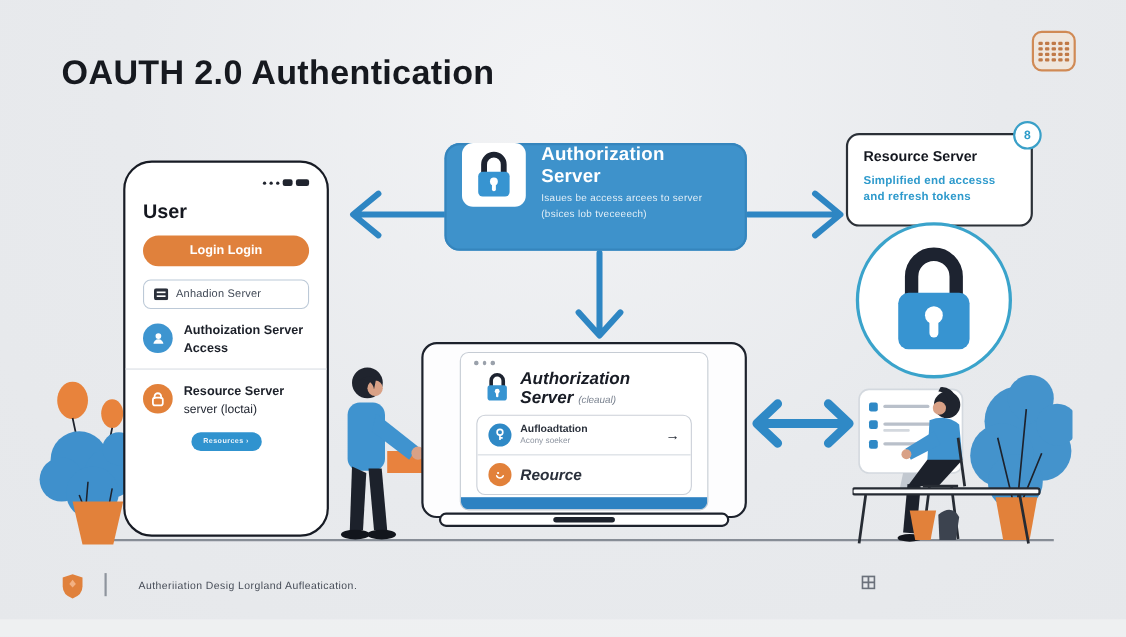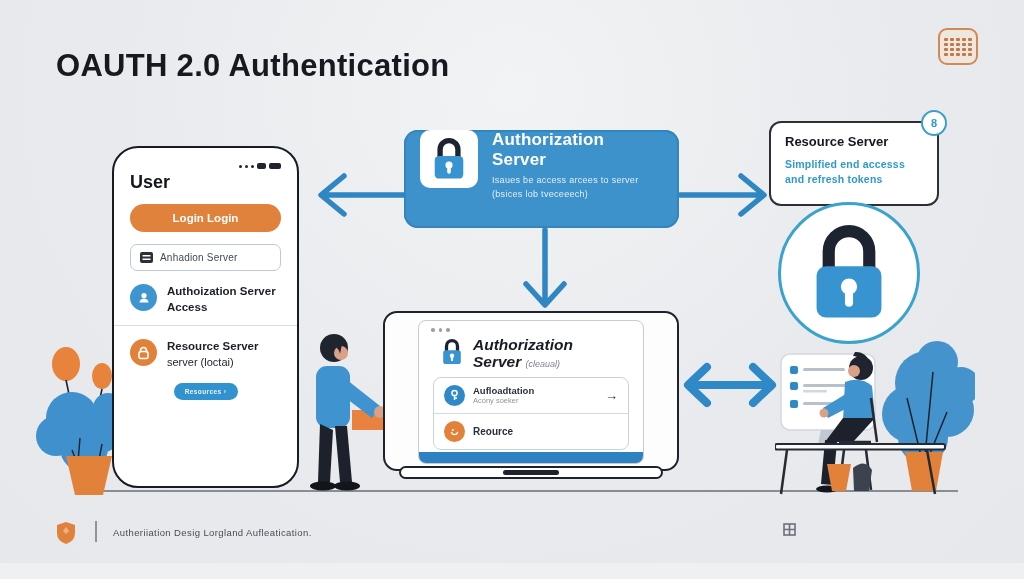--- a/index.html
+++ b/index.html
@@ -26,21 +26,21 @@
   .arrow-layer { position:absolute; left:0; top:0; z-index:1; }
   
   .phone {
     position:absolute; left:112px; top:146px; width:187px; height:342px; z-index:3;
     background:#fff; border:2.5px solid #171b24; border-radius:26px;
     padding:12px 16px 10px 16px;
   }
   .statusbar { display:flex; justify-content:flex-end; align-items:center; gap:3px; height:12px; }
   .statusbar .dot { width:3px; height:3px; border-radius:50%; background:#20242e; }
   .statusbar .blk { width:9px; height:6px; border-radius:2px; background:#20242e; }
-  .phone-heading { font-size:18px; font-weight:800; color:#14171f; }
+  .phone-heading { margin-top:10px; font-size:18px; font-weight:800; color:#14171f; }
   .p-input {
     margin-top:10px; height:27px; border:1.5px solid #bcc9d7; border-radius:7px;
     display:flex; align-items:center; gap:7px; padding:0 9px; background:#fff;
   }
   .p-input span { font-size:10px; color:#414956; letter-spacing:.2px; }
   .p-btn {
     margin-top:11px; width:100%; height:28px; border:none; border-radius:14px;
     color:#fff; font-size:11.5px; font-weight:700; font-family:inherit; cursor:pointer;
     display:block;
   }
@@ -127,21 +127,21 @@
   .laptop-base i {
     position:absolute; left:50%; top:1.5px; transform:translateX(-50%);
     width:56px; height:5px; background:#1d222c; border-radius:3px; display:block;
   }
   
   .illus { position:absolute; z-index:2; }
   
   .footer-shield { position:absolute; left:56px; top:521px; z-index:2; }
   .footer-sep { position:absolute; left:95px; top:521px; width:2px; height:21px; background:#8e949d; }
   .footer-caption {
-    position:absolute; left:113px; top:527px; font-size:9.5px; color:#464c57; letter-spacing:.4px;
+    position:absolute; left:126px; top:527px; font-size:9.5px; color:#464c57; letter-spacing:.4px;
   }
   .footer-grid { position:absolute; left:783px; top:523px; }
   .bottom-strip { position:absolute; left:0; right:0; bottom:0; height:16px; background:#f0f1f3; opacity:.8; }
 </style>
 </head>
 <body>
 
 <div class="canvas">
 
   <svg class="arrow-layer" width="1024" height="579" viewBox="0 0 1024 579">
@@ -333,21 +333,21 @@
         </div>
         <div class="s-div"></div>
         <div class="s-row">
           <span class="circ" style="background:#e2813a;">
             <svg width="11" height="11" viewBox="0 0 11 11">
                 <circle cx="3.8" cy="4" r="1" fill="#fff"></circle>
                 <path d="M2.5 6.5 a3.2 3.2 0 0 0 6 0" fill="none" stroke="#fff" stroke-width="1.4" stroke-linecap="round"></path>
               </svg>
           </span>
           <span class="rt">
-              <div class="a" style="font-size:10px;">Reource</div>
+              <div class="a" style="font-size:14px;font-style:italic;">Reource</div>
             </span>
         </div>
       </div>
       <div class="screen-bar"></div>
     </div>
   </div>
   <div class="laptop-base">
       <i></i>
     </div>
 

